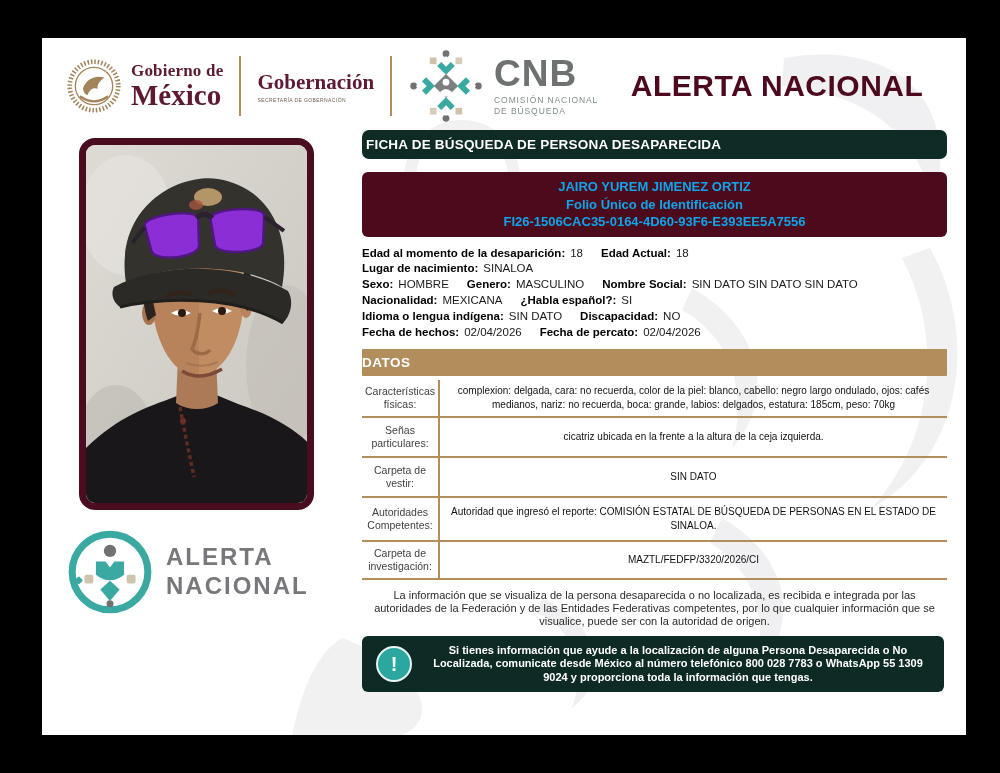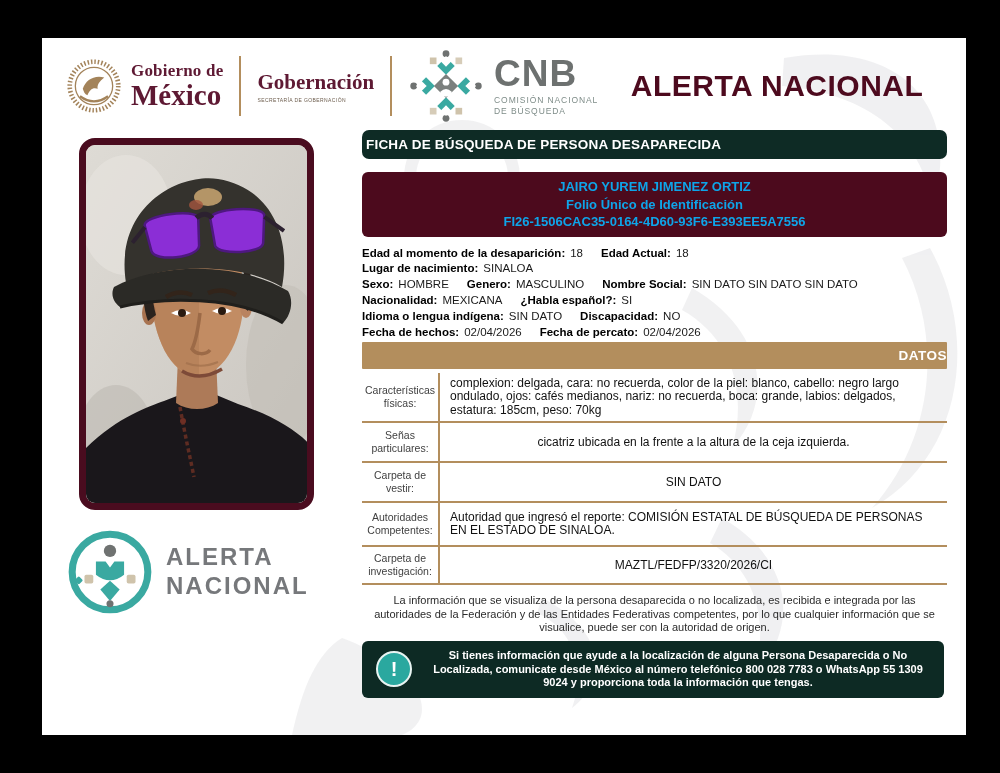--- a/index.html
+++ b/index.html
@@ -48,32 +48,32 @@
   .name-bar{
     margin-top:13px;background:#4c0a1d;color:#0ea5e9;text-align:center;
     padding:6px 4px;border-radius:6px;font-weight:bold;font-size:13px;line-height:17.5px;
   }
   .details{margin-top:9px;font-size:11.5px;line-height:15.9px;color:#1a1a1a;}
   .detail-line{white-space:nowrap;}
   .detail-pair{margin-right:18px;}
   .detail-label{font-weight:bold;color:#000;}
   .detail-value{margin-left:5px;}
   .datos-bar{
-    margin-top:1px;background:#b38e5d;color:#fff;font-weight:bold;font-size:13.5px;
-    text-align:right;padding:6px 0;letter-spacing:.5px;border-radius:1px;
+    margin-top:8px;background:#b38e5d;color:#fff;font-weight:bold;font-size:13.5px;
+    text-align:left;padding:6px 0;letter-spacing:.5px;border-radius:1px;
   }
   .t-table{margin-top:4px;}
   .t-row{display:flex;align-items:stretch;border-bottom:2px solid #b38e5d;}
   .t-label{
     width:78px;flex:none;display:flex;align-items:center;justify-content:center;text-align:center;
     font-size:10.5px;color:#3f3f3f;line-height:13px;padding:4px 2px;border-right:2px solid #b38e5d;box-sizing:border-box;
   }
   .t-value{
-    flex:1;display:flex;align-items:center;justify-content:center;
-    font-size:12px;color:#111;line-height:13.5px;padding:4px 10px;
+    flex:1;display:flex;align-items:center;justify-content:center;text-align:center;
+    font-size:10px;color:#111;line-height:13.5px;padding:4px 10px;
   }
   .t-row:nth-child(1){min-height:36px;}
   .t-row:nth-child(2){min-height:38px;}
   .t-row:nth-child(3){min-height:38px;}
   .t-row:nth-child(4){min-height:42px;}
   .t-row:nth-child(5){min-height:36px;}
   .disclaimer{
     margin:9px auto 0;width:575px;text-align:center;font-size:11px;line-height:13.2px;color:#2b2b2b;
   }
   .footer-box{

